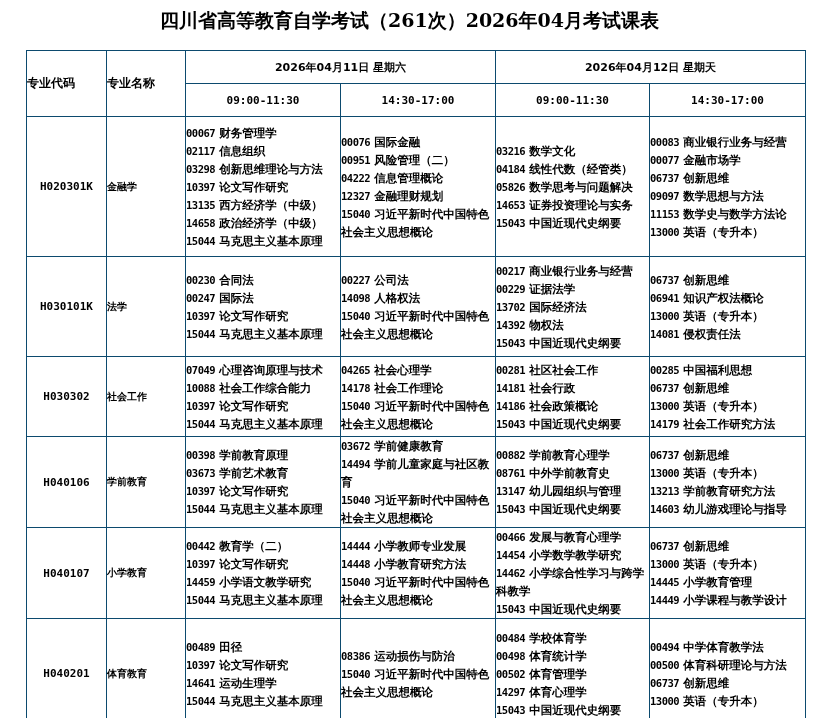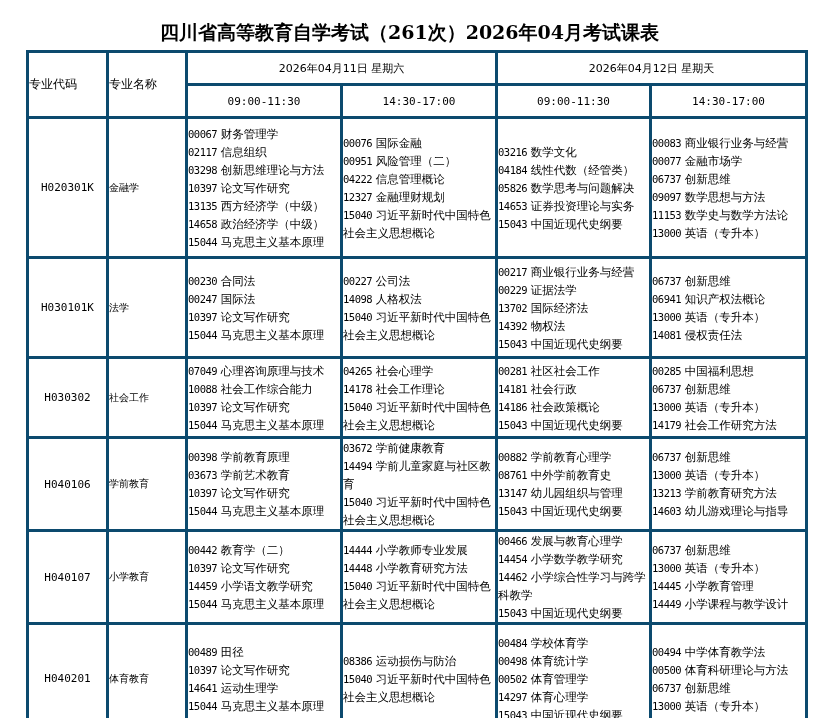--- a/index.html
+++ b/index.html
@@ -1,19 +1,19 @@
 <!DOCTYPE html>
 <html><head>
 <meta charset="utf-8">
 <style>
   html, body { margin:0; padding:0; background:#ffffff; }
   body { width:819px; height:718px; overflow:hidden; position:relative; font-family:"DejaVu Sans", sans-serif; color:#000; }
-  .title { position:absolute; left:0; top:8px; width:819px; text-align:center; font-family:"DejaVu Serif", serif; font-size:19px; font-weight:bold; letter-spacing:0px;margin-top:12px; }
+  .title { position:absolute; left:0; top:8px; width:819px; text-align:center; font-family:"DejaVu Serif", serif; font-size:19px; font-weight:bold; letter-spacing:0px; }
   table.sched { position:absolute; left:26px; top:50px; border-collapse:collapse; table-layout:fixed; }
-  table.sched td, table.sched th { border:3px solid #0c4a6e; padding:0; font-weight:normal; vertical-align:middle; }
+  table.sched td, table.sched th { border:1px solid #0c4a6e; padding:0; font-weight:bold; vertical-align:middle; }
   .hdr { font-size:12px; text-align:left; }
   .hdr-date { font-size:11px; text-align:center; }
   .hdr-time { font-size:11px; text-align:center; font-family:"DejaVu Sans Mono", monospace; }
   .code { font-size:11px; text-align:center; font-family:"DejaVu Sans Mono", monospace; }
   .name { font-size:10px; text-align:left; padding-left:1px; }
   .cell { font-size:11.5px; text-align:left; line-height:18px; padding-left:0px; }
   .cell .line { display:block; white-space:normal; word-break:break-all; }
   .cell .cc { font-family:"DejaVu Sans Mono", monospace; font-size:10.5px; letter-spacing:-0.5px; }
 </style>
 </head>

